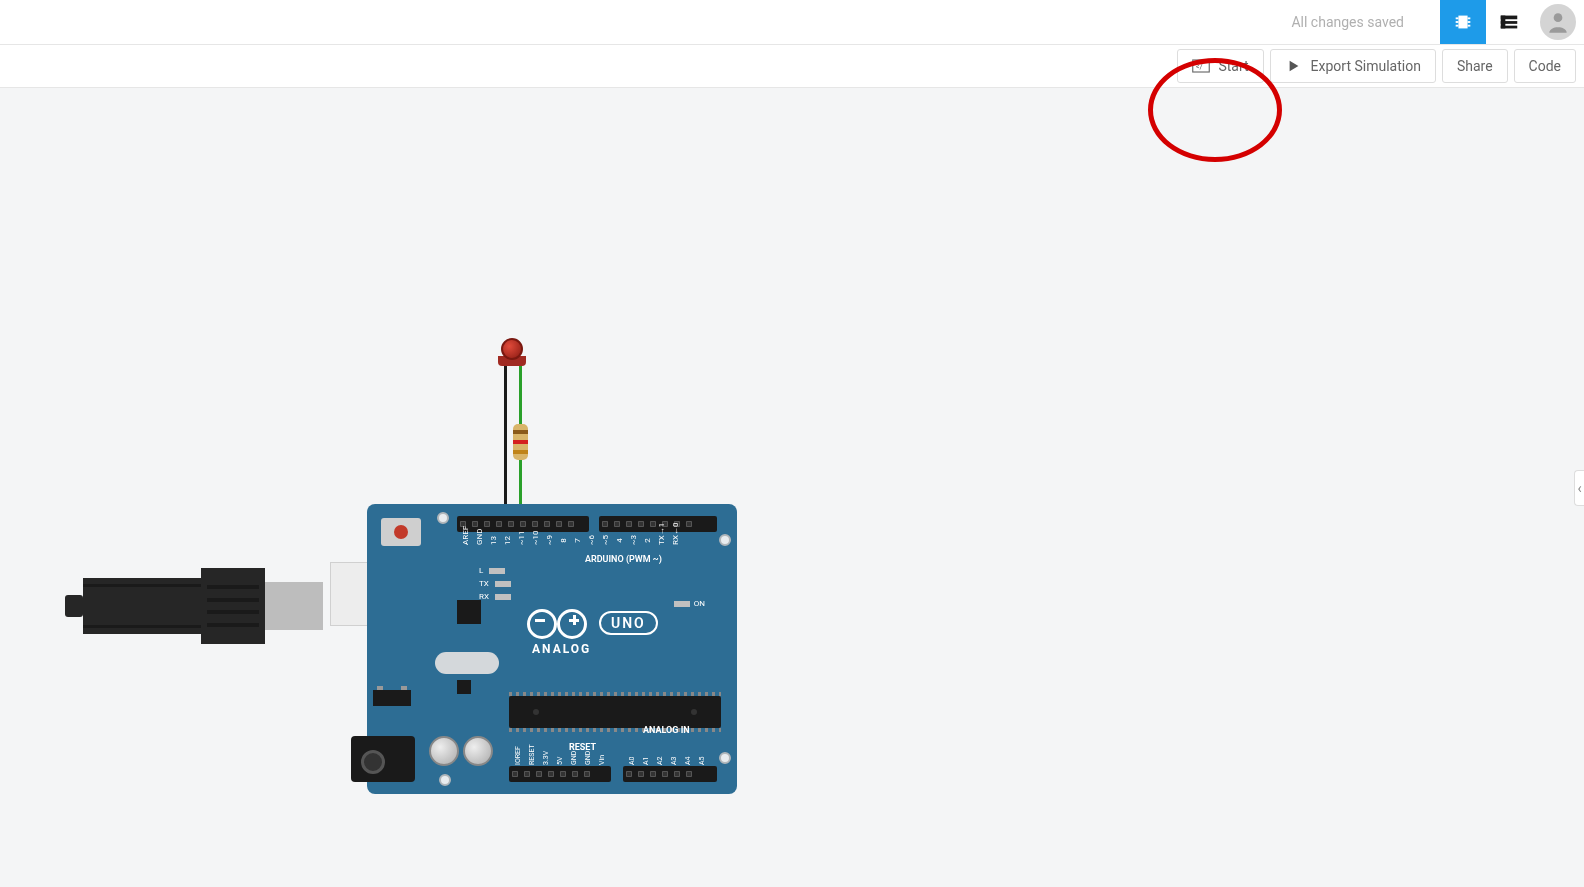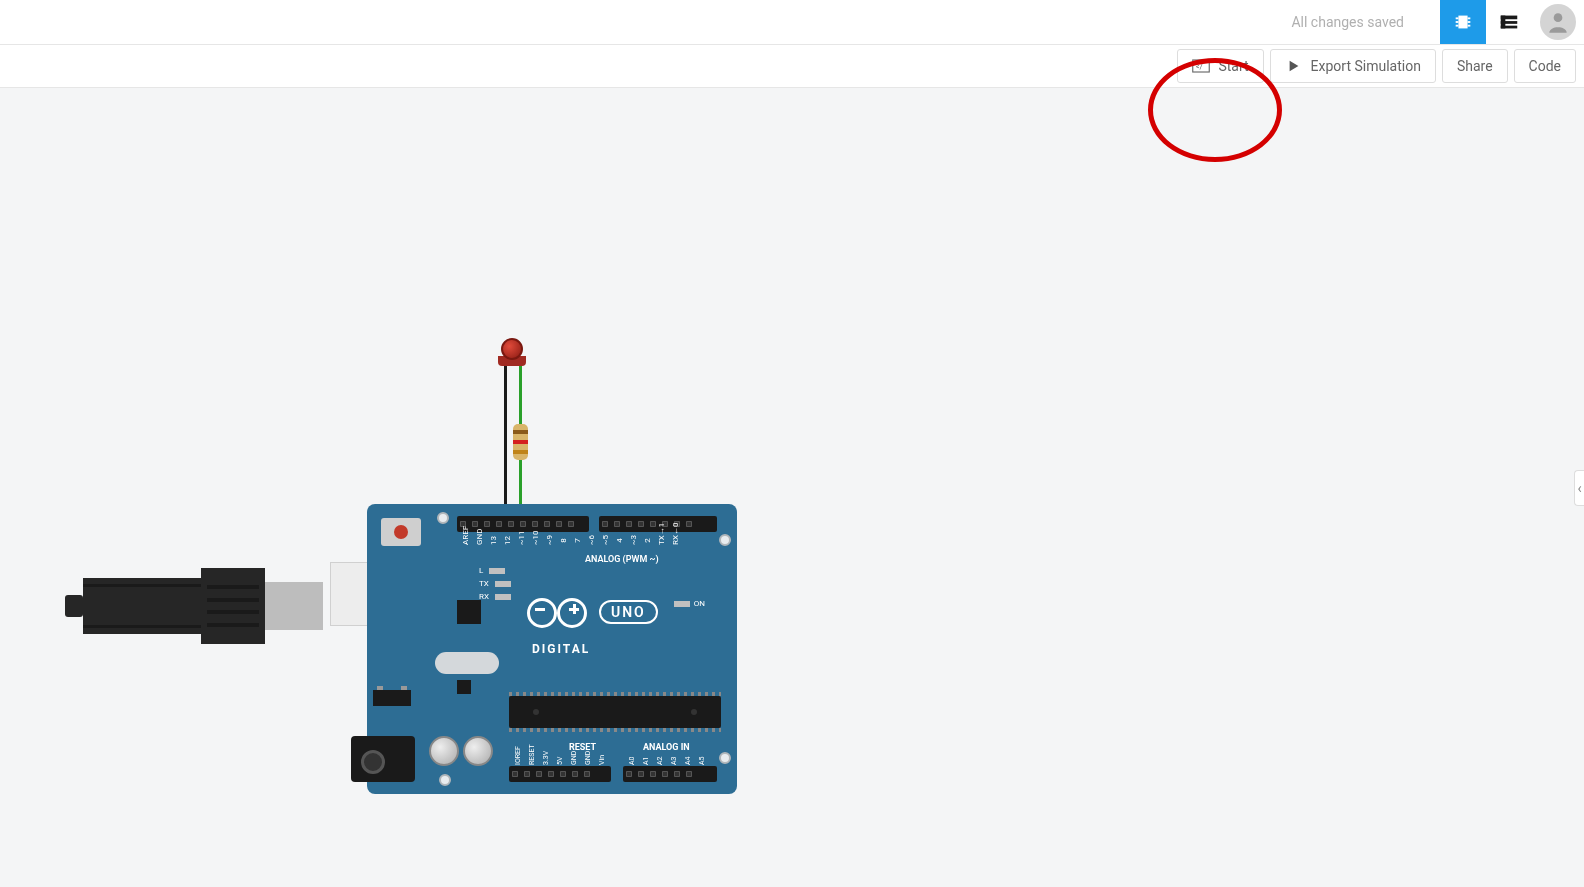--- a/index.html
+++ b/index.html
@@ -219,21 +219,21 @@
   .pin-labels {
     position: absolute; color: #fff; font-size: 8px; letter-spacing: 0px;
     display: flex; gap: 5px;
   }
   .pin-labels.top { left: 94px; top: 32px; }
   .pin-labels span { display: inline-block; width: 9px; text-align: center; transform: rotate(-90deg); white-space: nowrap; }
   .digital-label {
     position: absolute; left: 218px; top: 50px; color: #fff; font-size: 9px; font-weight: 600;
   }
   .board-logo {
-    position: absolute; left: 160px; top: 94px; color: #fff; display: flex; align-items: center; gap: 12px;
+    position: absolute; left: 160px; top: 105px; color: #fff; display: flex; align-items: center; gap: 12px;
     font-size: 12px; letter-spacing: 2px; font-weight: 700;
   }
   .infinity { width: 60px; height: 28px; position: relative; }
   .infinity::before, .infinity::after {
     content: ""; position: absolute; width: 24px; height: 24px; border: 3px solid #fff; border-radius: 50%; top: 0;
   }
   .infinity::before { left: 0; }
   .infinity::after { right: 0; }
   .infinity .minus { position: absolute; left: 8px; top: 10px; width: 10px; height: 3px; background: #fff; }
   .infinity .plus { position: absolute; right: 8px; top: 10px; width: 10px; height: 3px; background: #fff; }
@@ -286,21 +286,21 @@
     position: absolute; left: 62px; top: 232px; display: flex; gap: 4px;
   }
   .cap { width: 30px; height: 30px; border-radius: 50%; background: radial-gradient(circle at 35% 35%, #eee, #aaa); border: 2px solid #888; }
   .dc-jack {
     position: absolute; left: -16px; top: 232px; width: 64px; height: 46px; background: #1a1a1a; border-radius: 4px;
   }
   .dc-jack::before {
     content: ""; position: absolute; left: 10px; top: 14px; width: 18px; height: 18px; border-radius: 50%; background: #333; border: 3px solid #555;
   }
   .power-label { position: absolute; left: 202px; top: 238px; color: #fff; font-size: 9px; font-weight: 700; }
-  .analog-label { position: absolute; left: 276px; top: 238px; color: #fff; font-size: 9px; font-weight: 700; }
+  .analog-label { position: absolute; left: 276px; top: 221px; color: #fff; font-size: 9px; font-weight: 700; }
   .bot-labels {
     position: absolute; color: #fff; font-size: 7px; display: flex; gap: 4px;
   }
   .bot-labels span { display: inline-block; width: 10px; transform: rotate(-90deg); white-space: nowrap; text-align: left; }
   .bot-labels.power { left: 146px; bottom: 30px; }
   .bot-labels.analog { left: 260px; bottom: 30px; }
 </style>
 </head>
 <body>
 
@@ -451,21 +451,21 @@
           <span>8</span>
           <span>7</span>
           <span>~6</span>
           <span>~5</span>
           <span>4</span>
           <span>~3</span>
           <span>2</span>
           <span>TX→1</span>
           <span>RX←0</span>
         </div>
-      <div class="digital-label">ANALOG (PWM ~)</div>
+      <div class="digital-label">ARDUINO (PWM ~)</div>
 
       <div class="smd-leds">
         <div class="row">
             <span>L</span>
             <div class="chip"></div>
           </div>
         <div class="row">
             <span>TX</span>
             <div class="chip"></div>
           </div>
@@ -484,21 +484,21 @@
       <div class="small-comp"></div>
 
       <div class="board-logo">
         <div class="infinity">
           <div class="minus"></div>
             <div class="plus"></div>
             <div class="plusv"></div>
         </div>
         <div class="uno-label">UNO</div>
       </div>
-      <div class="arduino-text">DIGITAL</div>
+      <div class="arduino-text">ANALOG</div>
 
       <div class="pill-btn"></div>
 
       <div class="mcu">
         <div class="mcu-pins-t"></div>
           <div class="mcu-pins-b"></div>
       </div>
 
       <div class="caps">
         <div class="cap"></div>

